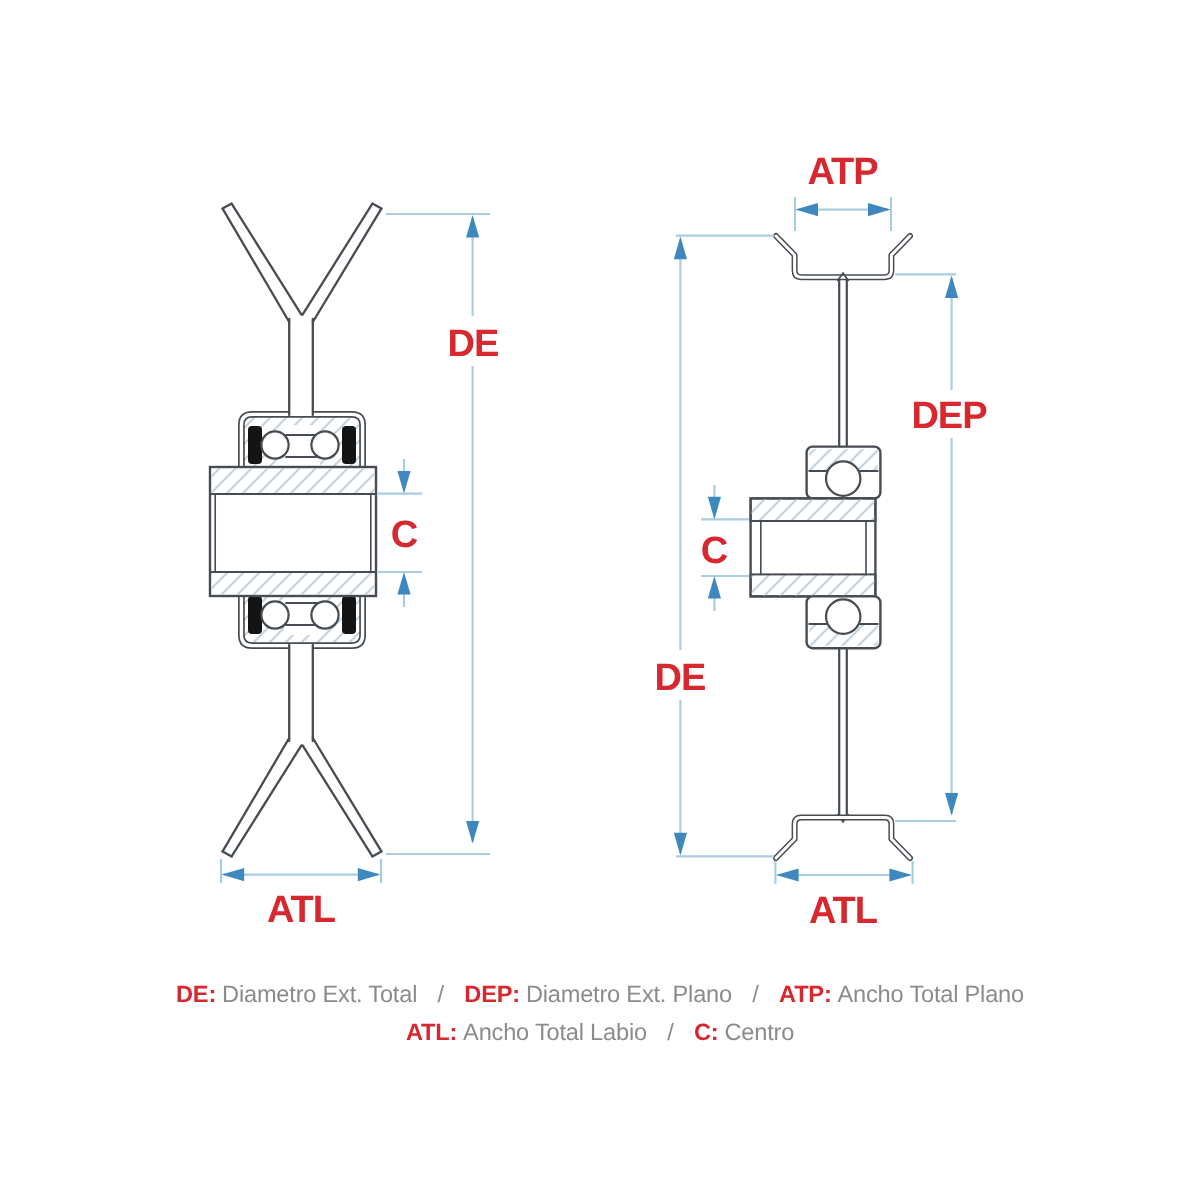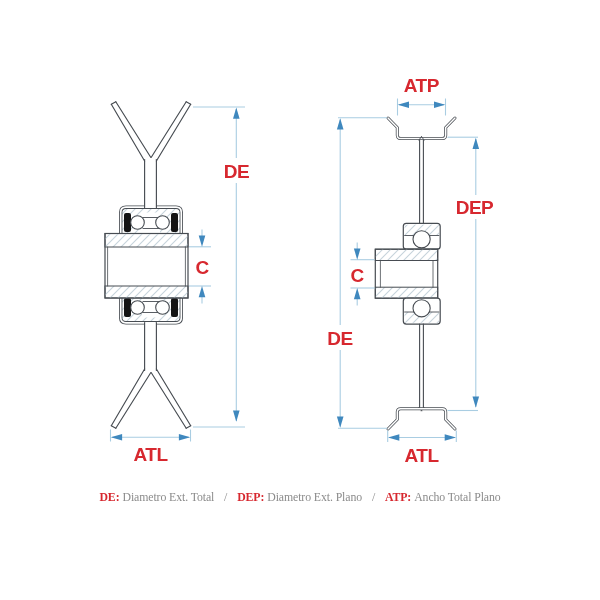--- a/index.html
+++ b/index.html
@@ -7,21 +7,21 @@
     position:relative;width:600px;height:600px;background:#ffffff;
     font-family:"Liberation Sans",sans-serif;overflow:hidden;
   }
   svg{position:absolute;left:0;top:0;}
   .dim-label{
     fill:#d7282f;font-family:"Liberation Sans",sans-serif;
     font-size:19px;font-weight:700;letter-spacing:-0.5px;
   }
   .legend{
     position:absolute;left:0;right:0;top:488px;text-align:center;
-    font-size:11.8px;line-height:19px;letter-spacing:-0.1px;color:#8b8b8b;font-family:Liberation Serif, serif;
+    font-size:11.8px;line-height:19px;letter-spacing:-0.1px;color:#8b8b8b;
   }
   .legend .abbr{color:#d7282f;font-weight:700;margin-right:3px;}
   .legend .desc{color:#8b8b8b;}
   .legend .sep{color:#8b8b8b;margin:0 7px;}
 </style>
 </head>
 <body>
 
 <div class="canvas">
 
@@ -201,15 +201,20 @@
 </svg>
 
 <div class="legend">
   <div class="legend-row">
     <span class="abbr">DE:</span><span class="desc">Diametro Ext. Total</span>
     <span class="sep">/</span>
     <span class="abbr">DEP:</span><span class="desc">Diametro Ext. Plano</span>
     <span class="sep">/</span>
     <span class="abbr">ATP:</span><span class="desc">Ancho Total Plano</span>
   </div>
+  <div class="legend-row">
+    <span class="abbr">ATL:</span><span class="desc">Ancho Total Labio</span>
+    <span class="sep">/</span>
+    <span class="abbr">C:</span><span class="desc">Centro</span>
+  </div>
 </div>
 
 </div>
 
 </body></html>

